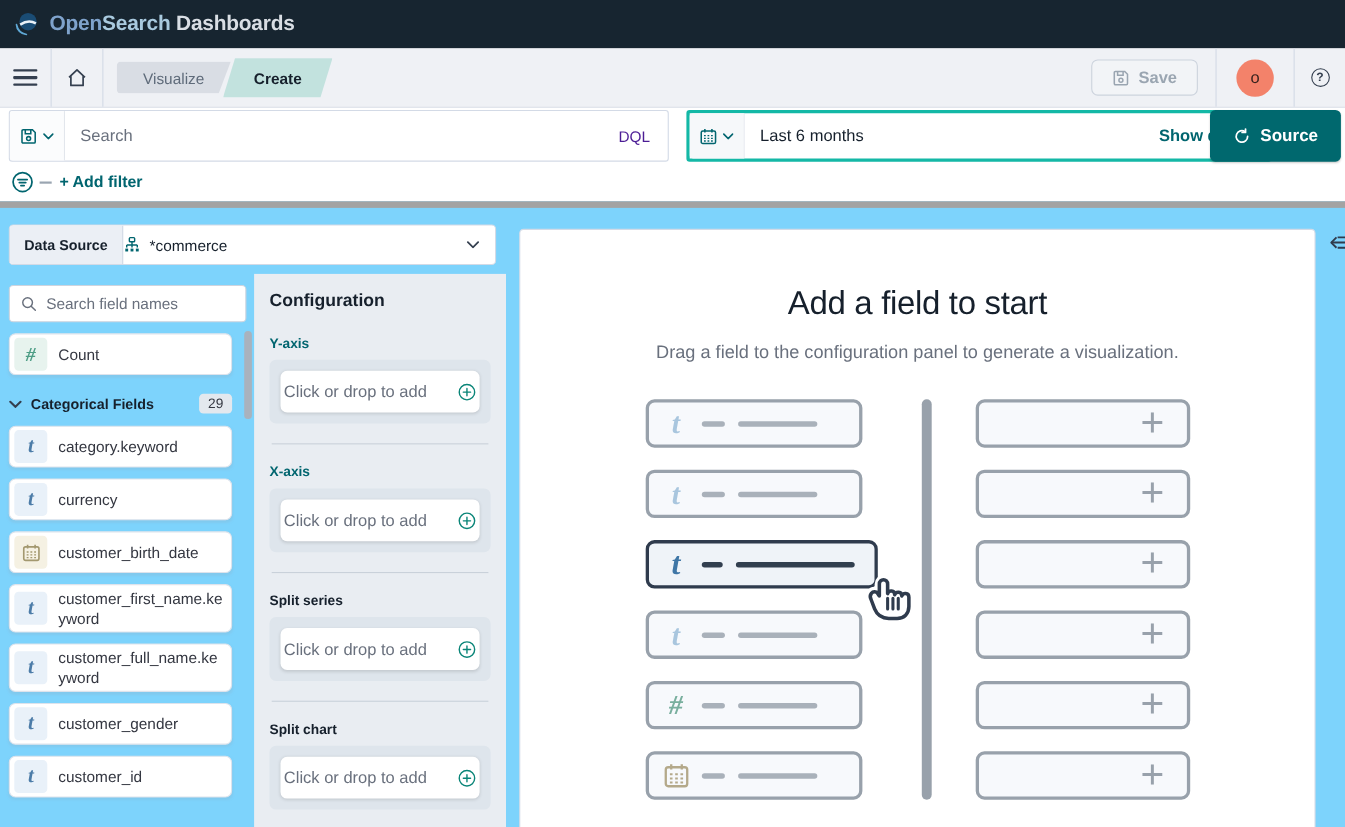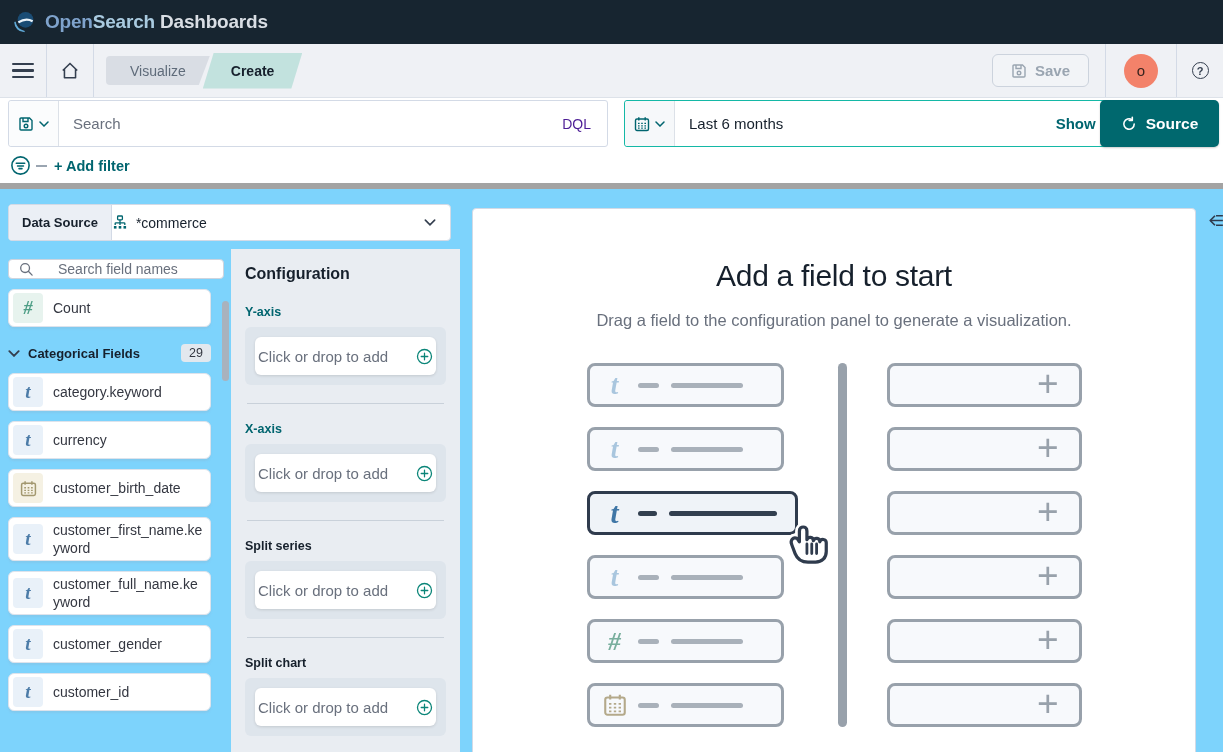--- a/index.html
+++ b/index.html
@@ -31,21 +31,21 @@
   .help-btn{width:46px;height:100%;display:flex;align-items:center;justify-content:center}
   .help-circle{width:17px;height:17px;border:1.6px solid #343f4f;border-radius:50%;color:#343f4f;font-size:11px;font-weight:bold;display:flex;align-items:center;justify-content:center}
 
   
   .query-row{position:absolute;top:98px;left:0;right:0;height:52px}
   .query-group{position:absolute;left:8px;top:2px;width:600px;height:47px;border:1px solid #d3dae6;border-radius:3px;background:#fff;display:flex;align-items:stretch}
   .saved-query-btn{width:50px;display:flex;align-items:center;justify-content:center;gap:5px;border-right:1px solid #dce1e8;color:#01656f;background:#fbfcfd;border-radius:3px 0 0 3px}
   .search-input{flex:1;border:none;outline:none;padding:0 14px;font-size:15px;color:#343741;background:transparent}
   .search-input::placeholder{color:#69707d}
   .dql-btn{padding:0 16px;color:#4c1d95;font-size:14px}
-  .date-group{position:absolute;left:624px;top:2px;width:532px;height:47px;border:1px solid #14b8a6;border-radius:3px;background:#fff;display:flex;align-items:stretch}
+  .date-group{position:absolute;left:624px;top:2px;width:532px;height:47px;border:3px solid #14b8a6;border-radius:3px;background:#fff;display:flex;align-items:stretch}
   .date-btn{width:50px;display:flex;align-items:center;justify-content:center;gap:5px;border-right:1px solid #dce1e8;color:#01656f;background:#f6f8fa;border-radius:3px 0 0 3px}
   .time-text{flex:1;display:flex;align-items:center;padding-left:14px;font-size:15px;color:#16202c}
   .show-dates-btn{padding:0 16px;color:#01656f;font-size:15px;font-weight:bold}
   .refresh-btn{position:absolute;left:1100px;top:2px;width:119px;height:47px;background:#00686e;border-radius:5px;color:#fff;font-size:15.5px;font-weight:bold;display:flex;align-items:center;justify-content:center;gap:9px;box-shadow:0 1px 2px rgba(0,0,0,.2)}
 
   
   .filter-row{position:absolute;top:150px;left:0;right:0;height:33px}
   .filter-icon{position:absolute;left:10px;top:5px;color:#01656f}
   .filter-dash{position:absolute;left:36px;top:15px;width:11px;height:2px;background:#9aa5b1}
   .add-filter-btn{position:absolute;left:54px;top:0;height:32px;color:#01656f;font-size:14.5px;font-weight:bold;display:flex;align-items:center}
@@ -55,21 +55,21 @@
 
   
   .datasource{position:absolute;left:8px;top:15px;width:443px;height:37px;border:1px solid #d3dae6;border-radius:4px;background:#fff;display:flex;align-items:stretch;overflow:hidden}
   .ds-label{background:#ebeff5;border-right:1px solid #d3dae6;display:flex;align-items:center;padding:0 13px;font-size:13px;font-weight:bold;color:#16202c}
   .ds-value{flex:1;display:flex;align-items:center;gap:8px;font-size:14px;color:#16202c}
   .ds-value .tree{color:#01656f}
   .ds-chevron{display:flex;align-items:center;padding:0 14px;color:#343f4f}
 
   
   .field-panel{position:absolute;left:0;top:52px;width:232px;bottom:0}
-  .field-search{display:flex;align-items:center;gap:24px;margin:18px 8px 0 8px;height:20px;border:1px solid #ced4de;border-radius:4px;background:#fff;padding:0 10px}
+  .field-search{display:flex;align-items:center;gap:8px;margin:18px 8px 0 8px;height:34px;border:1px solid #ced4de;border-radius:4px;background:#fff;padding:0 10px}
   .field-search input{border:none;outline:none;flex:1;font-size:14px;color:#343741;background:transparent;min-width:0}
   .field-search input::placeholder{color:#69707d}
   .field-search .mag{color:#69707d}
   .fcard{display:flex;align-items:center;gap:10px;margin:0 21px 10px 8px;background:#fff;border:1px solid #dde3ec;border-radius:6px;box-shadow:0 2px 2px rgba(152,162,179,.18);padding:3px 6px 3px 4px;min-height:38px;cursor:grab}
   .fcard.first{margin-top:10px}
   .fcard .fname{font-size:14px;color:#343741;line-height:18px;overflow-wrap:anywhere;word-break:break-all}
   .ficon{width:30px;height:30px;border-radius:4px;flex:0 0 30px;display:flex;align-items:center;justify-content:center}
   .ficon.t{background:#e9f1f9;color:#4c7ca8;font-family:"Liberation Serif","DejaVu Serif",serif;font-style:italic;font-weight:bold;font-size:19px}
   .ficon.num{background:#e7f3ee;color:#4e9e86;font-family:"Liberation Serif","DejaVu Serif",serif;font-style:italic;font-weight:bold;font-size:18px}
   .ficon.cal{background:#f5f1e3;color:#a3986f}

